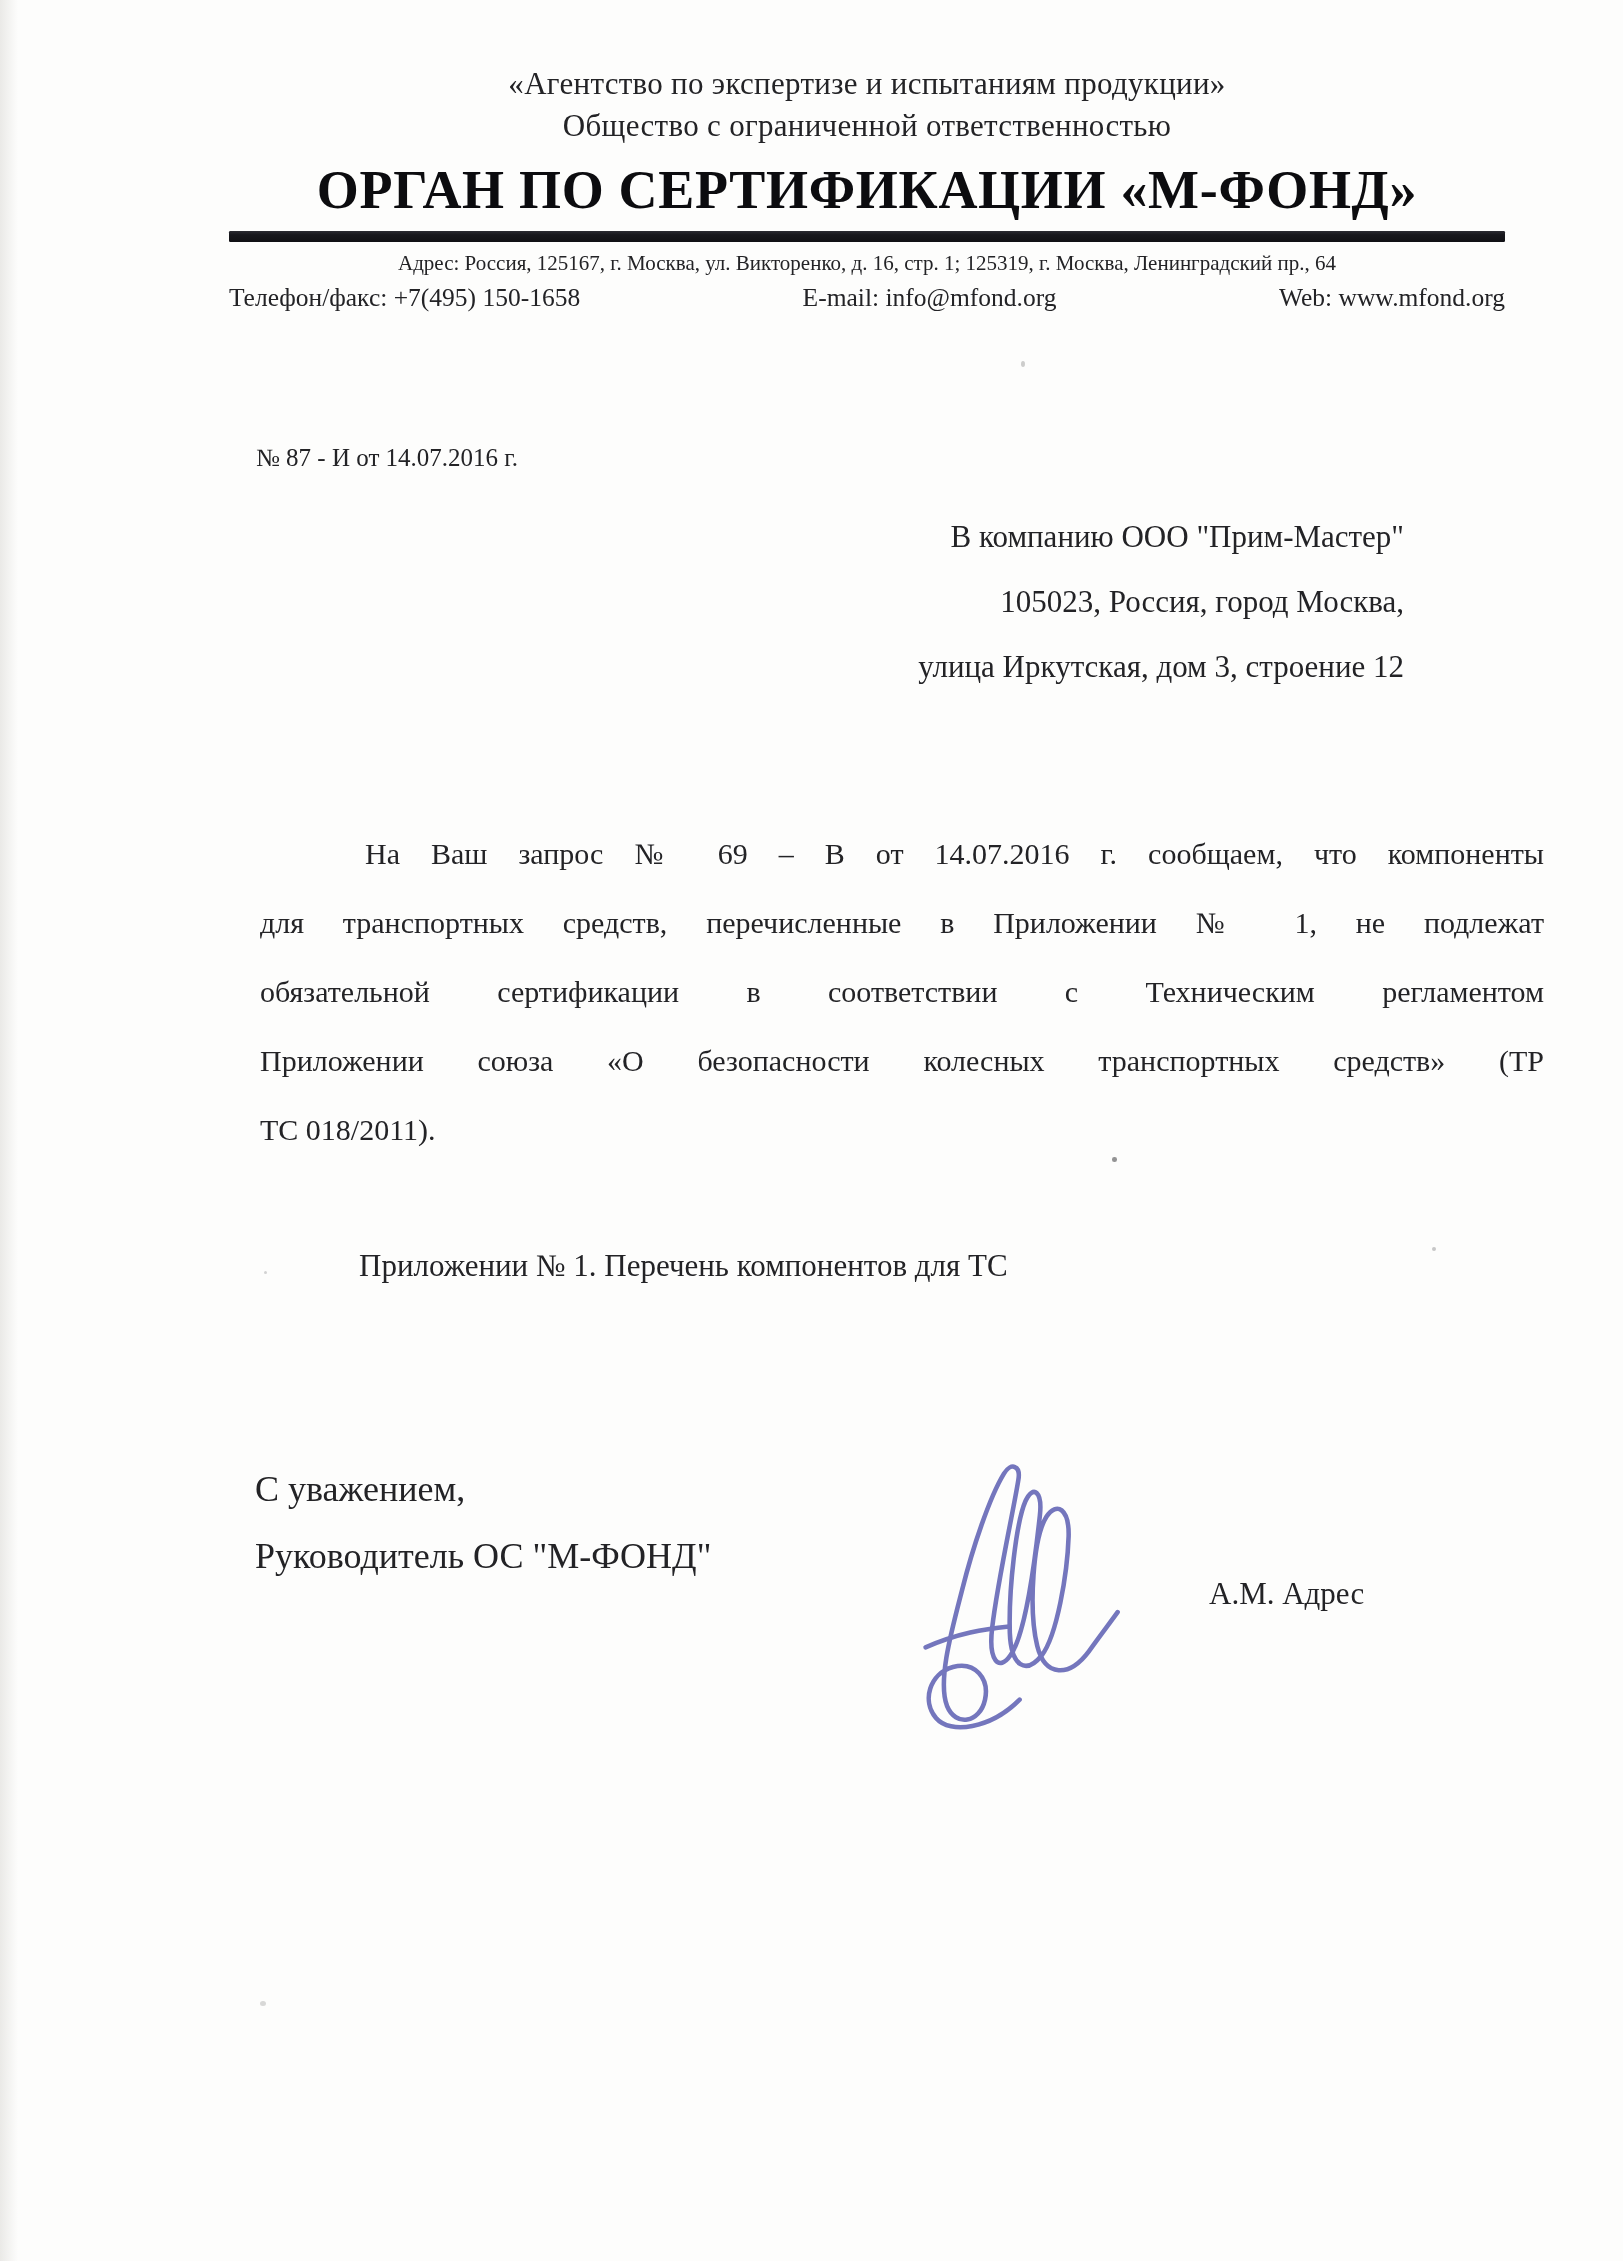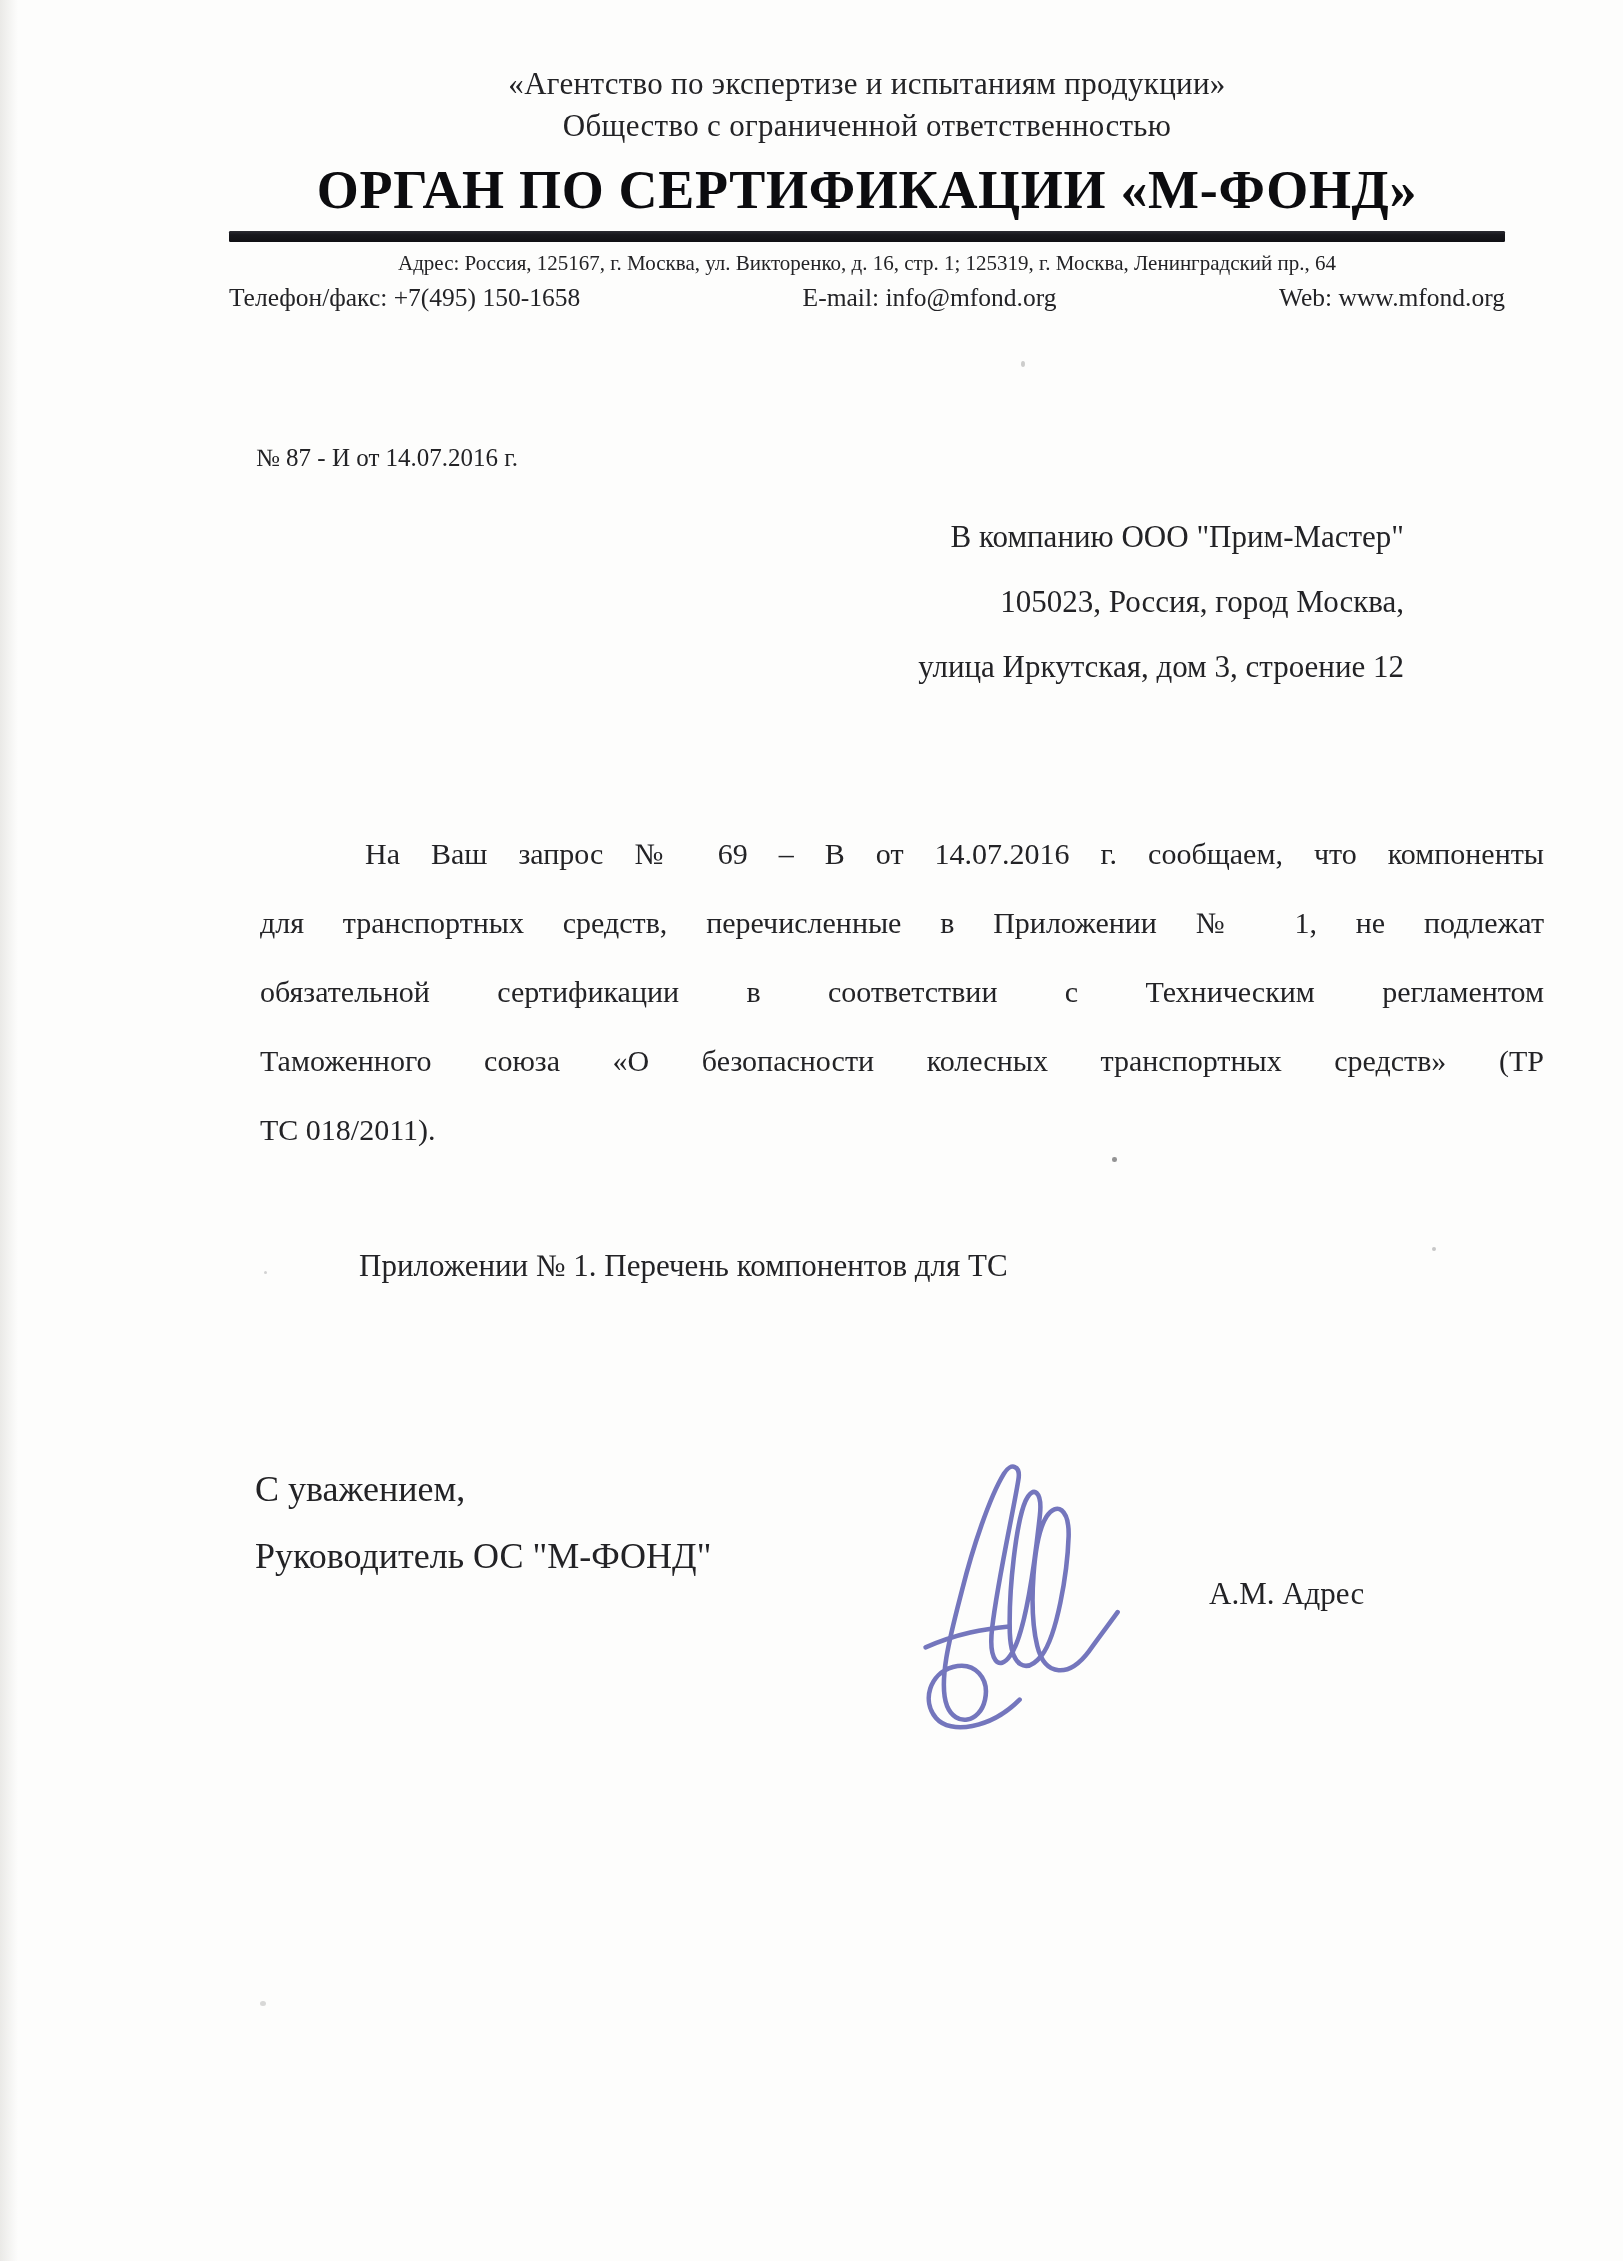--- a/index.html
+++ b/index.html
@@ -117,21 +117,21 @@
 <div class="recipient">
   <div>В компанию ООО "Прим-Мастер"</div>
   <div>105023, Россия, город Москва,</div>
   <div>улица Иркутская, дом 3, строение 12</div>
 </div>
 
 <div class="body-par">
   <div class="body-line first">На Ваш запрос № 69 – В от 14.07.2016 г. сообщаем, что компоненты</div>
   <div class="body-line">для транспортных средств, перечисленные в Приложении № 1, не подлежат</div>
   <div class="body-line">обязательной сертификации в соответствии с Техническим регламентом</div>
-  <div class="body-line">Таможенного союза «О безопасности колесных транспортных средств» (ТР</div>
+  <div class="body-line">Приложении союза «О безопасности колесных транспортных средств» (ТР</div>
   <div class="body-line last">ТС 018/2011).</div>
 </div>
 
 <div class="attachment-line">Приложении № 1. Перечень компонентов для ТС</div>
 
 <div class="closing">
   <div>С уважением,</div>
   <div>Руководитель ОС "М-ФОНД"</div>
 </div>
 

